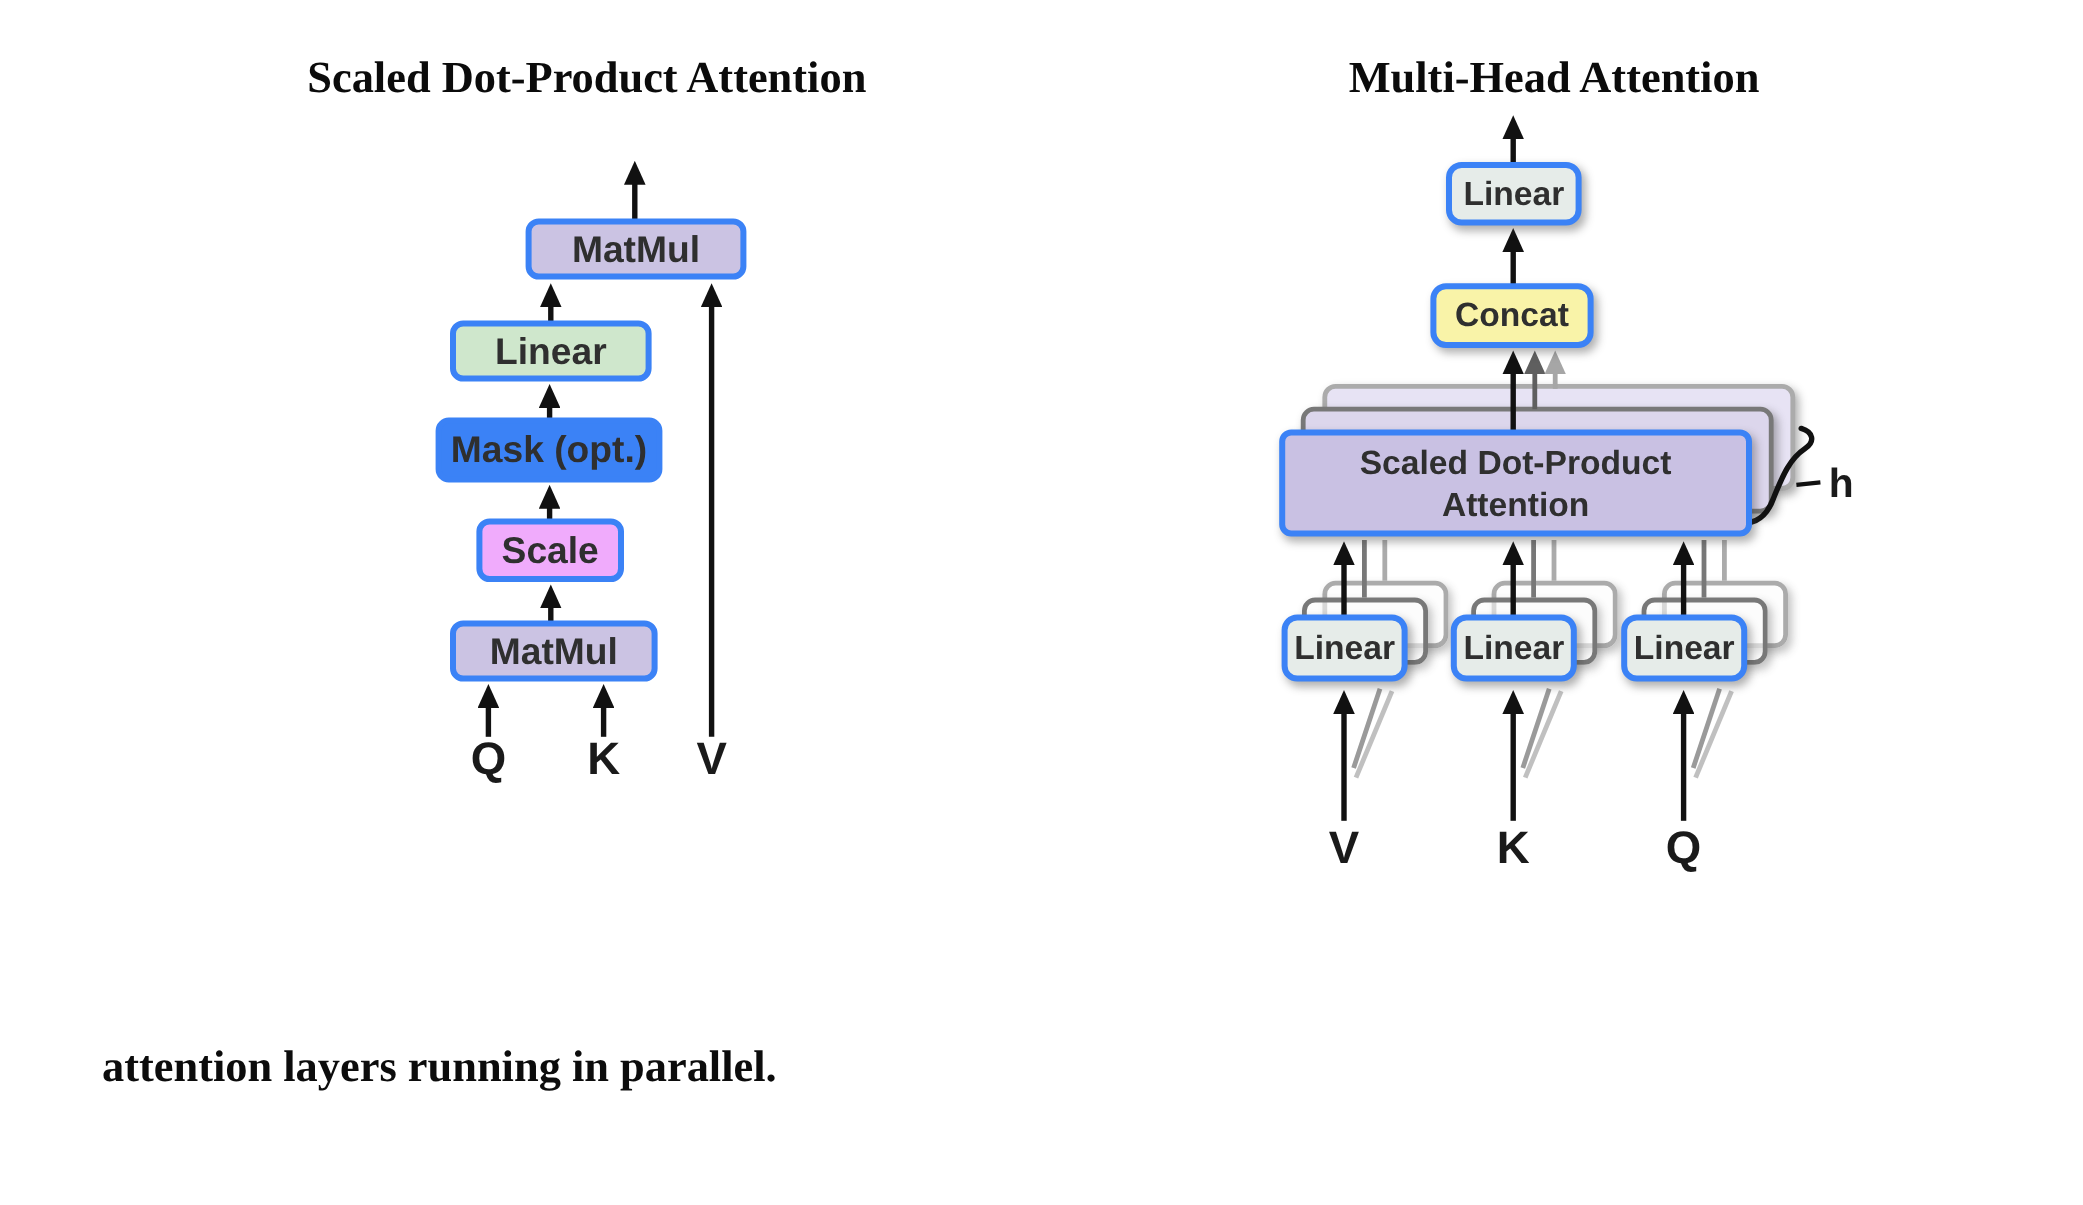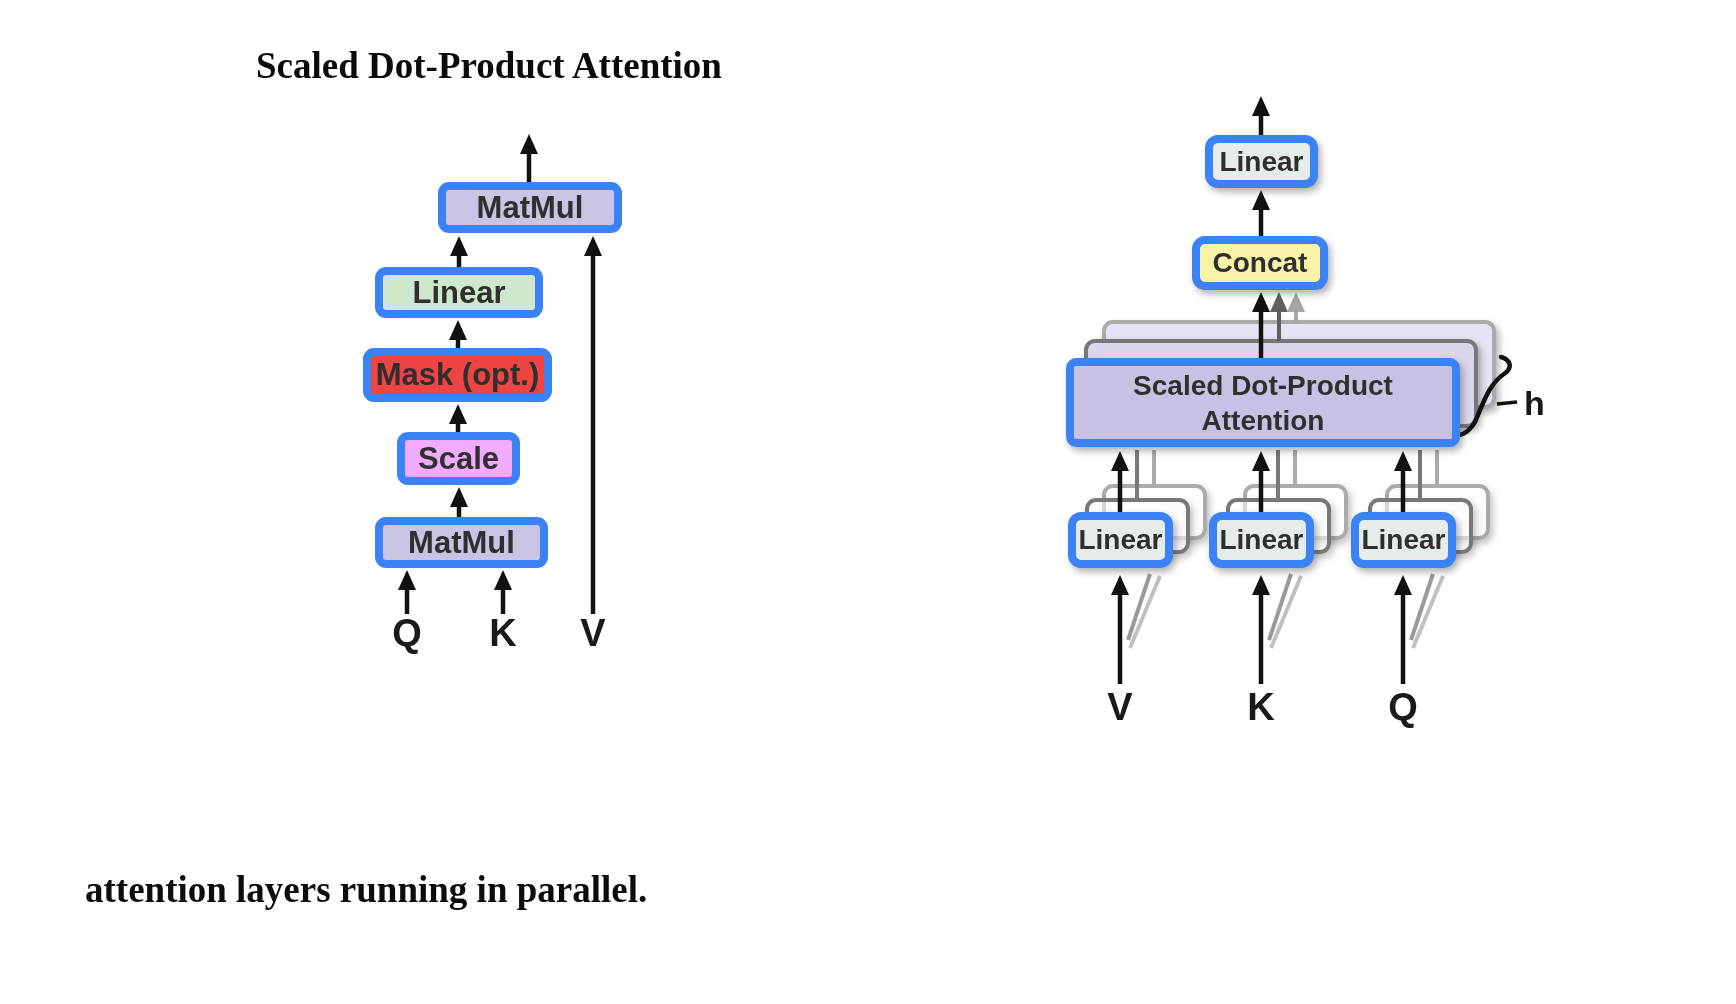--- a/index.html
+++ b/index.html
@@ -1,20 +1,20 @@
 <!DOCTYPE html>
 <html><head>
 <meta charset="utf-8">
 <style>
   html,body{margin:0;padding:0;background:#ffffff;}
   .canvas{position:relative;width:1736px;height:1004px;background:#ffffff;overflow:hidden;
           font-family:"Liberation Sans",sans-serif;font-weight:bold;}
   .title{position:absolute;font-family:"Liberation Serif",serif;font-size:37px;color:#0b0b0b;
          text-align:center;white-space:nowrap;transform:translateX(-50%);}
-  .box{position:absolute;box-sizing:border-box;border:8px solid #3b82f6;border-radius:11px;
+  .box{position:absolute;box-sizing:border-box;border:5px solid #3b82f6;border-radius:11px;
        display:flex;align-items:center;justify-content:center;
        color:#2f2f2f;background:#eee;}
   .lbl-left{font-size:31px;}
   .lbl-right{font-size:28px;}
   .rshadow{box-shadow:3px 4px 7px rgba(60,60,60,0.40);}
   .ghost{position:absolute;box-sizing:border-box;border-radius:11px;}
   .ghost1{border:4px solid #787878;}
   .ghost2{border:4px solid #ababab;}
   .ghost-linear{background:rgba(252,252,252,0.55);box-shadow:3px 4px 7px rgba(60,60,60,0.30);}
   .attn-text{text-align:center;font-size:28px;line-height:35px;color:#2f2f2f;}
@@ -27,20 +27,21 @@
            font-family:"Liberation Serif",serif;font-size:37px;line-height:48px;color:#0c0c0c;}
   .cap1{text-align:justify;text-align-last:justify;}
   .cap2{text-align:left;}
 </style>
 </head>
 <body>
 
 <div class="canvas">
 
   <div class="title" style="left:489px;top:44px;">Scaled Dot-Product Attention</div>
+  <div class="title" style="left:1295px;top:44px;">Multi-Head Attention</div>
 
   <div class="ghost ghost2 gbox rshadow" style="left: 1102px; top: 320px; width: 394px; height: 89px; background-color: rgb(231, 227, 244);"></div>
   <div class="ghost ghost1 gbox rshadow" style="left: 1084px; top: 339px; width: 394px; height: 89px; background-color: rgb(220, 214, 236);"></div>
 
   <div class="ghost ghost2 ghost-linear gbox" style="left:1102px;top:484px;width:105px;height:56px;"></div>
   <div class="ghost ghost1 ghost-linear gbox" style="left:1085px;top:498px;width:105px;height:56px;"></div>
   <div class="ghost ghost2 ghost-linear gbox" style="left:1243px;top:484px;width:105px;height:56px;"></div>
   <div class="ghost ghost1 ghost-linear gbox" style="left:1226px;top:498px;width:105px;height:56px;"></div>
   <div class="ghost ghost2 ghost-linear gbox" style="left:1385px;top:484px;width:105px;height:56px;"></div>
   <div class="ghost ghost1 ghost-linear gbox" style="left:1368px;top:498px;width:105px;height:56px;"></div>
@@ -98,21 +99,21 @@
     <path d="M1438 430 C1458 443 1472 432 1478 415 C1486 395 1492 382 1504 374 C1513 368 1511 360 1501 357" fill="none" stroke="#111" stroke-width="4.5" stroke-linecap="round"></path>
     <line x1="1497" y1="404" x2="1517" y2="402" stroke="#111" stroke-width="3.5"></line>
   </svg>
 
   <div class="box fg lbl-left" style="left: 438px; top: 182px; width: 184px; height: 51px; background-color: rgb(203, 195, 227);">
     <span>MatMul</span>
   </div>
   <div class="box fg lbl-left" style="left: 375px; top: 267px; width: 168px; height: 51px; background-color: rgb(207, 231, 204);">
     <span>Linear</span>
   </div>
-  <div class="box fg lbl-left" style="left: 363px; top: 348px; width: 189px; height: 54px; background-color: #ef4444;">
+  <div class="box fg lbl-left" style="left: 363px; top: 348px; width: 189px; height: 54px; background-color: #3b82f6;">
     <span>Mask (opt.)</span>
   </div>
   <div class="box fg lbl-left" style="left: 397px; top: 432px; width: 123px; height: 53px; background-color: #f0abfc;">
     <span>Scale</span>
   </div>
   <div class="box fg lbl-left" style="left: 375px; top: 517px; width: 173px; height: 51px; background-color: rgb(203, 195, 227);">
     <span>MatMul</span>
   </div>
 
   <div class="io-label fg" style="left:407px;top:612px;">Q</div>

